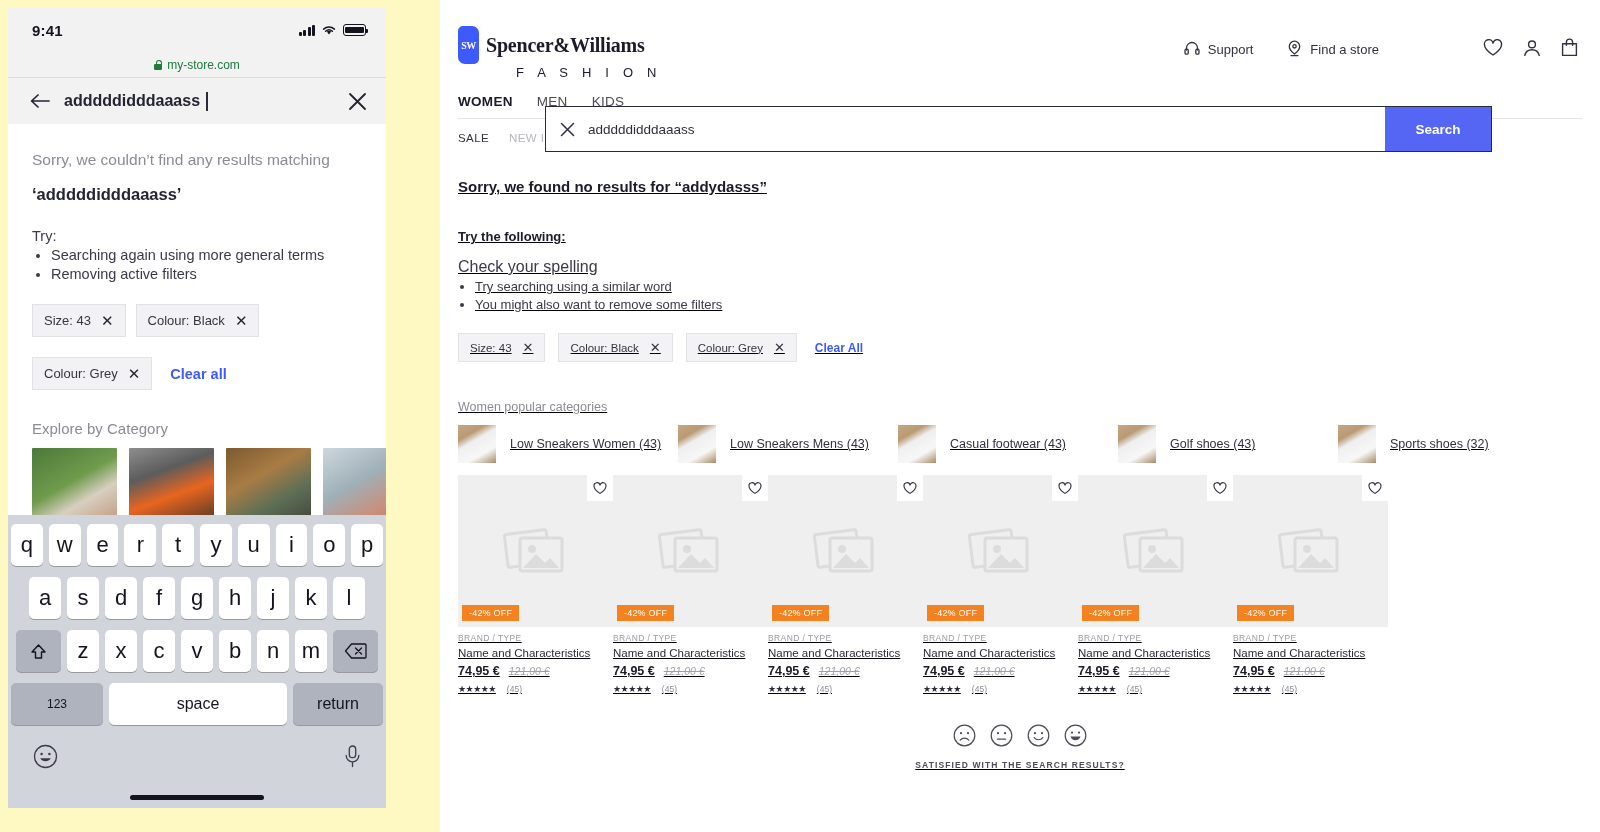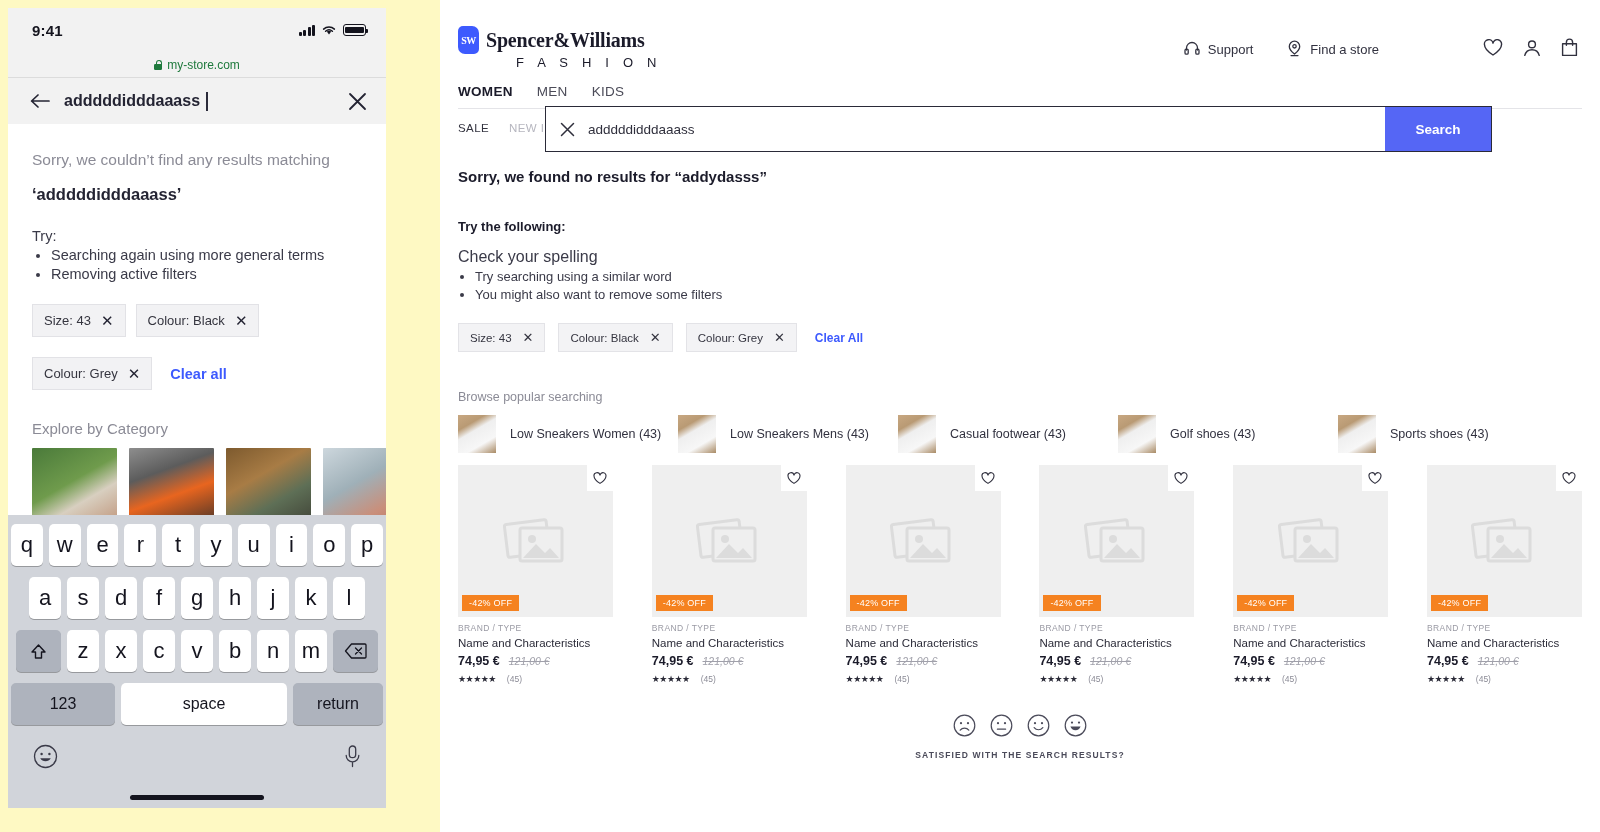--- a/index.html
+++ b/index.html
@@ -87,34 +87,34 @@
   .key {
     background:#fff; border-radius:5px; height:42px;
     display:flex; align-items:center; justify-content:center;
     font-size:22px; color:#14141e; box-shadow:0 1px 0 rgba(0,0,0,.28);
     width:32px; font-weight:400;
   }
   .key.grey { background:#aeb3bd; }
   .krow.r2 { padding:0 17px; }
   .krow.r3 { gap:6px; }
   .key.wide { width:45px; }
-  .key.num { width:104px; font-size:16px; }
+  .key.num { width:92px; font-size:12px; }
   .key.space { flex:1; font-size:16px; max-width:180px;}
   .key.ret { width:90px; font-size:16px; }
   .kbot { display:flex; align-items:center; justify-content:space-between; padding:8px 22px 0; }
   .home-ind { position:absolute; left:50%; transform:translateX(-50%); bottom:8px; width:134px;height:5px;background:#14141e;border-radius:3px;}
 
   
   .desktop { position:absolute; left:440px; top:0; width:1160px; height:832px; background:#fff; }
 
   .d-topbar { display:flex; align-items:flex-start; padding:26px 22px 0 18px; }
   .logo-wrap { display:flex; flex-direction:column; }
   .logo-line { display:flex; align-items:center; gap:7px; }
   .logo-mark {
-    width:21px;height:28px;background:#3d5afe;border-radius:5px 7px 5px 7px;
+    width:21px;height:38px;background:#3d5afe;border-radius:5px 7px 5px 7px;
     color:#fff;font-size:10px;font-weight:700;display:flex;align-items:center;justify-content:center;
     font-family:"Liberation Serif", serif; letter-spacing:-0.5px;
   }
   .logo-name { font-family:"Liberation Serif", serif; font-weight:700; font-size:20px; color:#1b1b2a; letter-spacing:-.2px;}
   .logo-sub { font-size:13px; letter-spacing:5.2px; color:#1b1b2a; margin-left:58px; margin-top:1px;}
 
   .d-util { margin-left:auto; display:flex; align-items:center; gap:34px; padding-top:12px;}
   .d-util-item { display:flex; align-items:center; gap:8px; font-size:13px; color:#31313f;}
   .d-icons { display:flex; align-items:center; gap:20px; margin-left:70px;}
 
@@ -130,42 +130,42 @@
   .d-searchwrap { position:absolute; left:105px; top:106px; width:947px; height:46px;
       border:1.6px solid #2a2a38; background:#fff; display:flex; align-items:center; }
   .d-search-x { padding:0 13px 0 14px; display:flex; align-items:center; }
   .d-search-text { flex:1; font-size:13.5px; color:#2f2f3c; }
   .d-search-btn {
     width:106px; height:100%; background:#5566f5; color:#fff;
     display:flex;align-items:center;justify-content:center;
     font-size:13.5px; font-weight:700;
   }
 
-  .d-main { padding: 0 18px; margin-top:34px; }
+  .d-main { padding: 0 18px; margin-top:34px;text-decoration:underline; }
   .d-noresults { font-size:15px; font-weight:700; color:#1b1b2a; }
   .d-tryhead { font-size:13px; font-weight:700; color:#1b1b2a; margin-top:34px; }
   .d-spell { font-size:16px; color:#3a3a48; margin-top:14px; }
   .d-spell-list { margin:2px 0 16px 17px; }
   .d-spell-list li { font-size:13px; color:#3a3a48; line-height:1.35; }
   .d-chips { display:flex; align-items:center; gap:13px; margin-top:20px; }
   .d-chip {
     background:#f3f3f5; border:1px solid #e3e3e7; padding:6px 11px;
     display:flex; align-items:center; gap:11px; font-size:11.5px; color:#34343f;
   }
   .d-chip .x { font-size:13px; }
   .d-clear { color:#3d5afe; font-weight:700; font-size:12px; margin-left:5px;}
 
   .d-section-label { font-size:12.5px; color:#8b8b96; margin-top:38px; }
   .d-cats { display:flex; margin-top:11px; gap:0; }
   .d-cat { display:flex; align-items:center; gap:14px; width:220px; }
   .d-cat-thumb { width:38px;height:38px;flex:0 0 38px;
     background:linear-gradient(150deg,#c8a882 0%,#b99a74 26%,#efefef 42%,#f7f7f7 72%,#a98a64 100%);}
   .d-cat-label { font-size:12.5px; color:#31313f; }
 
-  .d-products { display:flex; gap:24px; margin-top:12px;justify-content:space-between; }
+  .d-products { display:flex; margin-top:12px; }
   .card { width:155px; }
   .card-img { position:relative; width:100%; height:152px; background:#efefef; }
   .fav {
     position:absolute; right:0; top:0; width:26px;height:26px; background:#fff;
     display:flex;align-items:center;justify-content:center;
   }
   .ph-icon { position:absolute; left:50%; top:50%; transform:translate(-50%,-50%); }
   .badge {
     position:absolute; left:4px; bottom:6px; background:#f58220; color:#fff;
     font-size:9px; padding:3px 7px; letter-spacing:.2px;
@@ -432,41 +432,41 @@
           <span>Colour: Black</span>
           <span class="x">✕</span>
         </div>
         <div class="d-chip">
           <span>Colour: Grey</span>
           <span class="x">✕</span>
         </div>
         <a class="d-clear">Clear All</a>
       </div>
 
-      <div class="d-section-label">Browse popular searching</div>
+      <div class="d-section-label">Women popular categories</div>
       <div class="d-cats">
         <div class="d-cat">
           <span class="d-cat-thumb"></span>
           <span class="d-cat-label">Low Sneakers Women (43)</span>
         </div>
         <div class="d-cat">
           <span class="d-cat-thumb"></span>
           <span class="d-cat-label">Low Sneakers Mens (43)</span>
         </div>
         <div class="d-cat">
           <span class="d-cat-thumb"></span>
           <span class="d-cat-label">Casual footwear (43)</span>
         </div>
         <div class="d-cat">
           <span class="d-cat-thumb"></span>
           <span class="d-cat-label">Golf shoes (43)</span>
         </div>
         <div class="d-cat">
           <span class="d-cat-thumb"></span>
-          <span class="d-cat-label">Sports shoes (43)</span>
+          <span class="d-cat-label">Sports shoes (32)</span>
         </div>
       </div>
 
       <div class="d-products" id="products">
           <div class="card">
             <div class="card-img">
               <svg class="ph-icon" width="66" height="56" viewBox="0 0 66 56">
                 <rect x="3" y="9" width="42" height="33" rx="2" fill="none" stroke="#dcdcdc" stroke-width="3" transform="rotate(-7 24 25)"></rect>
                 <rect x="17" y="15" width="42" height="33" rx="2" fill="#efefef" stroke="#dcdcdc" stroke-width="3"></rect>
                 <circle cx="29" cy="26" r="4" fill="#dcdcdc"></circle>

